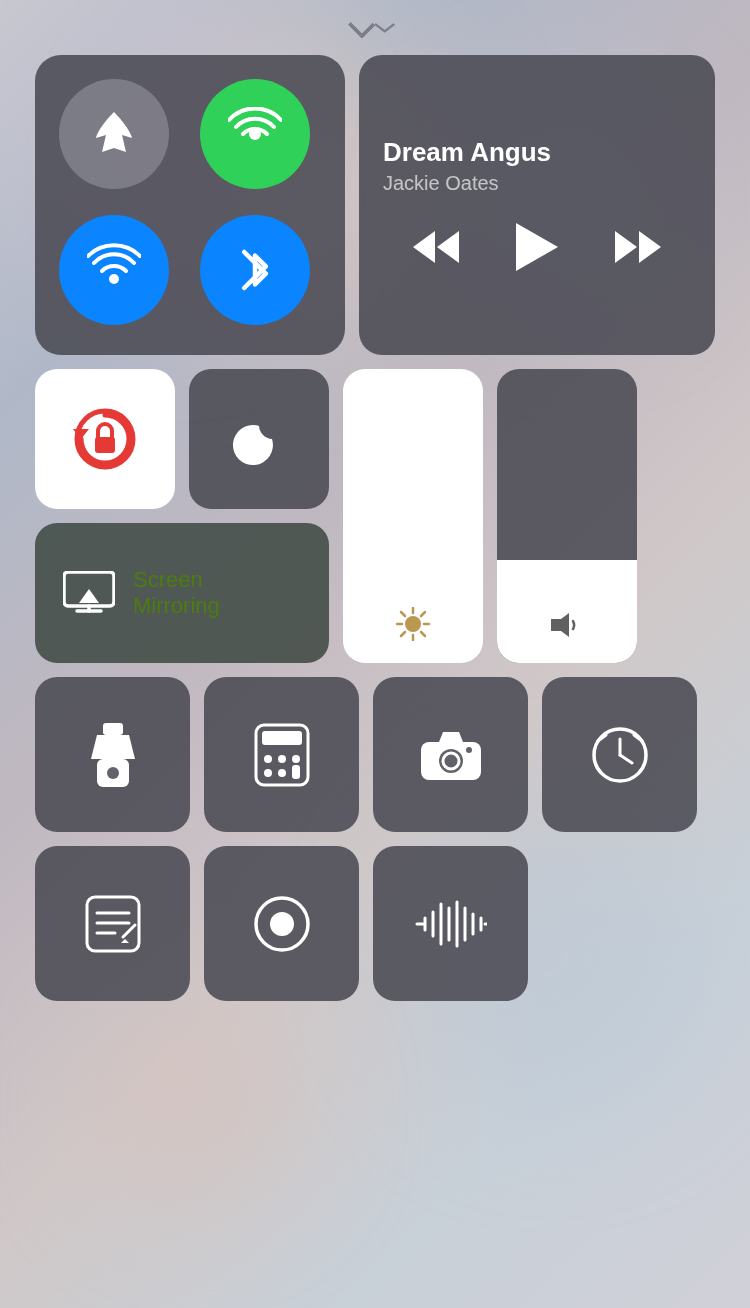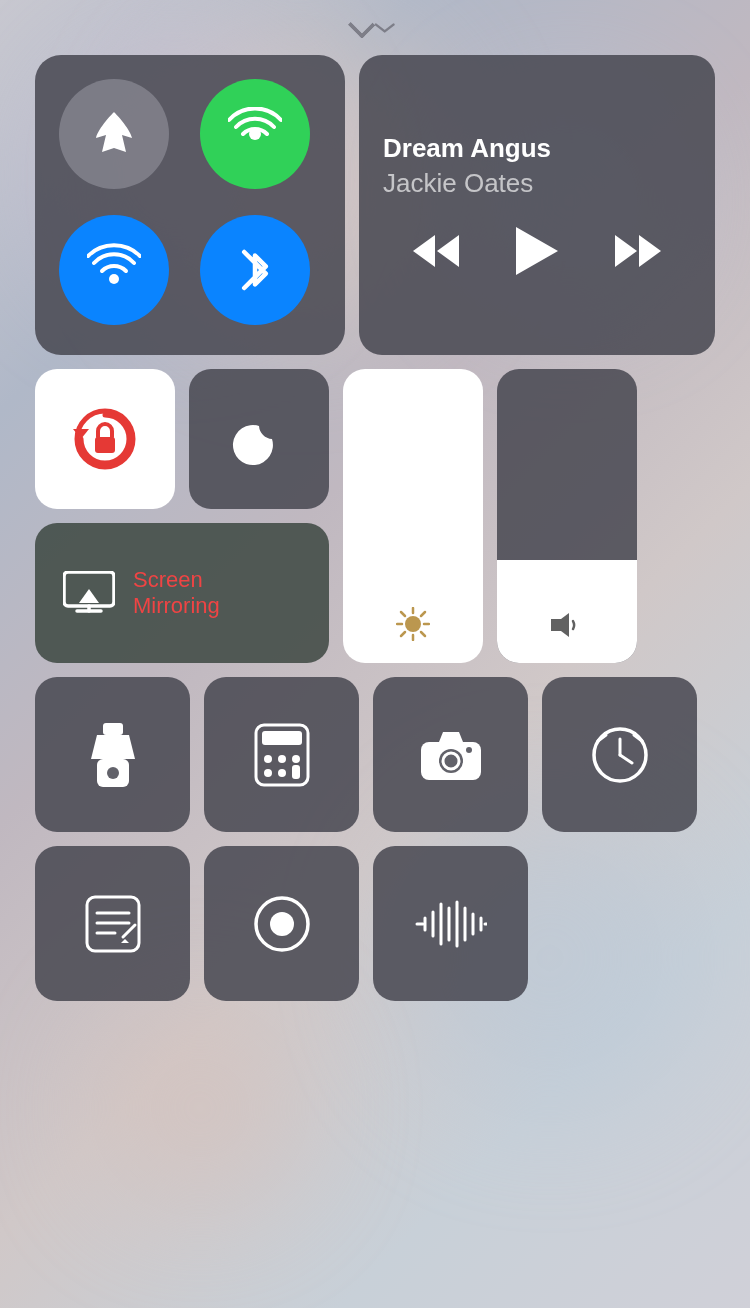--- a/index.html
+++ b/index.html
@@ -120,21 +120,21 @@
       gap: 18px;
     }
 
     .now-playing-title {
       font-size: 26px;
       font-weight: 700;
       color: #ffffff;
       line-height: 1.2;
     }
     .now-playing-artist {
-      font-size: 26px;
+      font-size: 20px;
       color: rgba(255,255,255,0.65);
       margin-top: 4px;
     }
 
     .media-controls {
       display: flex;
       align-items: center;
       justify-content: space-around;
       margin-top: 8px;
     }
@@ -195,21 +195,21 @@
       gap: 18px;
       cursor: pointer;
     }
 
     .screen-mirror-text {
       display: flex;
       flex-direction: column;
     }
     .screen-mirror-label {
       font-size: 22px;
-      color: #ef4444;
+      color: #4d7c0f;
       font-weight: 500;
     }
 
     .sliders-col {
       display: flex;
       gap: 14px;
       flex: 1;
     }
 
     .slider-track {

